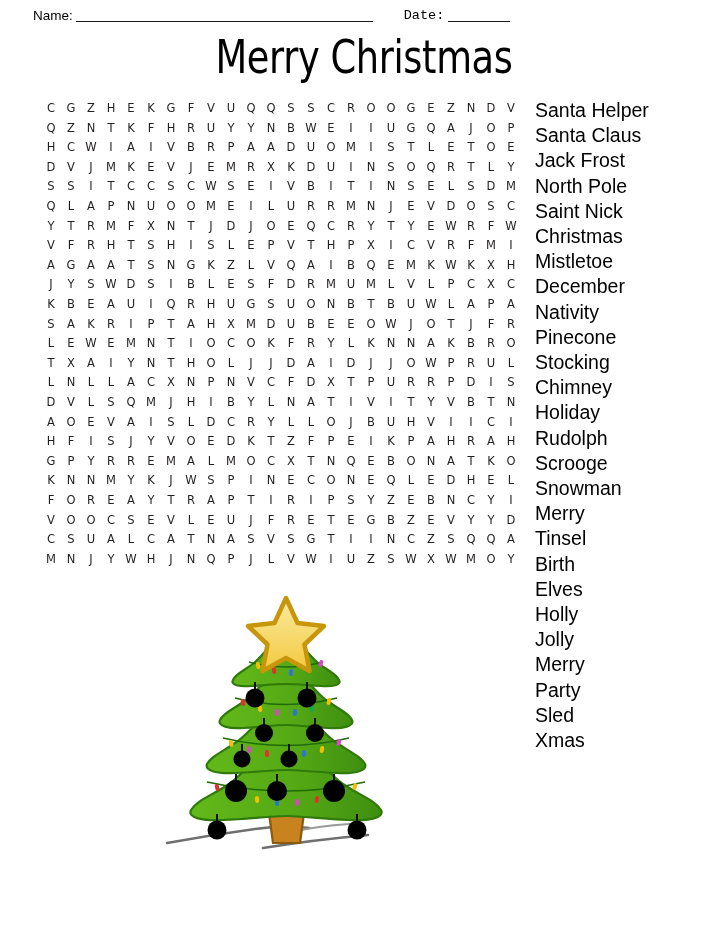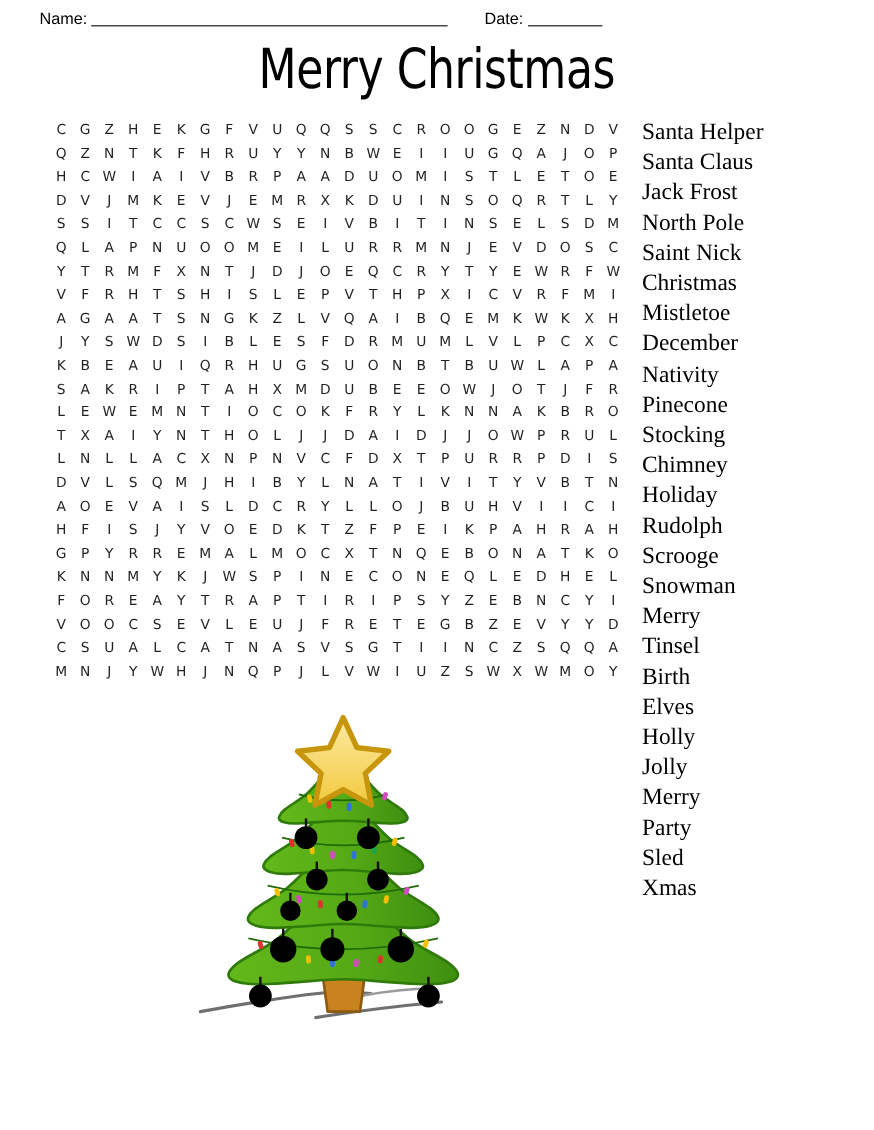--- a/index.html
+++ b/index.html
@@ -36,21 +36,21 @@
   }
   .name-rule {
     flex: 0 0 auto;
     width: 297px;
     border-bottom: 1.3px solid #1b1b1b;
     margin-left: 3px;
     height: 13px;
   }
   .date-label {
     font-size: 13.5px;
-    font-family: Liberation Sans, sans-serif;
+    font-family: Liberation Mono, monospace;
     margin-left: 31px;
     white-space: nowrap;
   }
   .date-rule {
     flex: 0 0 auto;
     width: 62px;
     border-bottom: 1.3px solid #1b1b1b;
     margin-left: 4px;
     height: 13px;
   }
@@ -98,21 +98,21 @@
   
   .wordlist {
     position: absolute;
     top: 98px;
     left: 535px;
     width: 193px;
     display: flex;
     flex-direction: column;
   }
   .word {
-    font-family: Liberation Serif, serif;
+    font-family: Liberation Sans, sans-serif;
     font-size: 19.5px;
     line-height: 25.2px;
     color: #000000;
     white-space: nowrap;
   }
 
   
   .tree-wrap {
     position: absolute;
     left: 163px;

